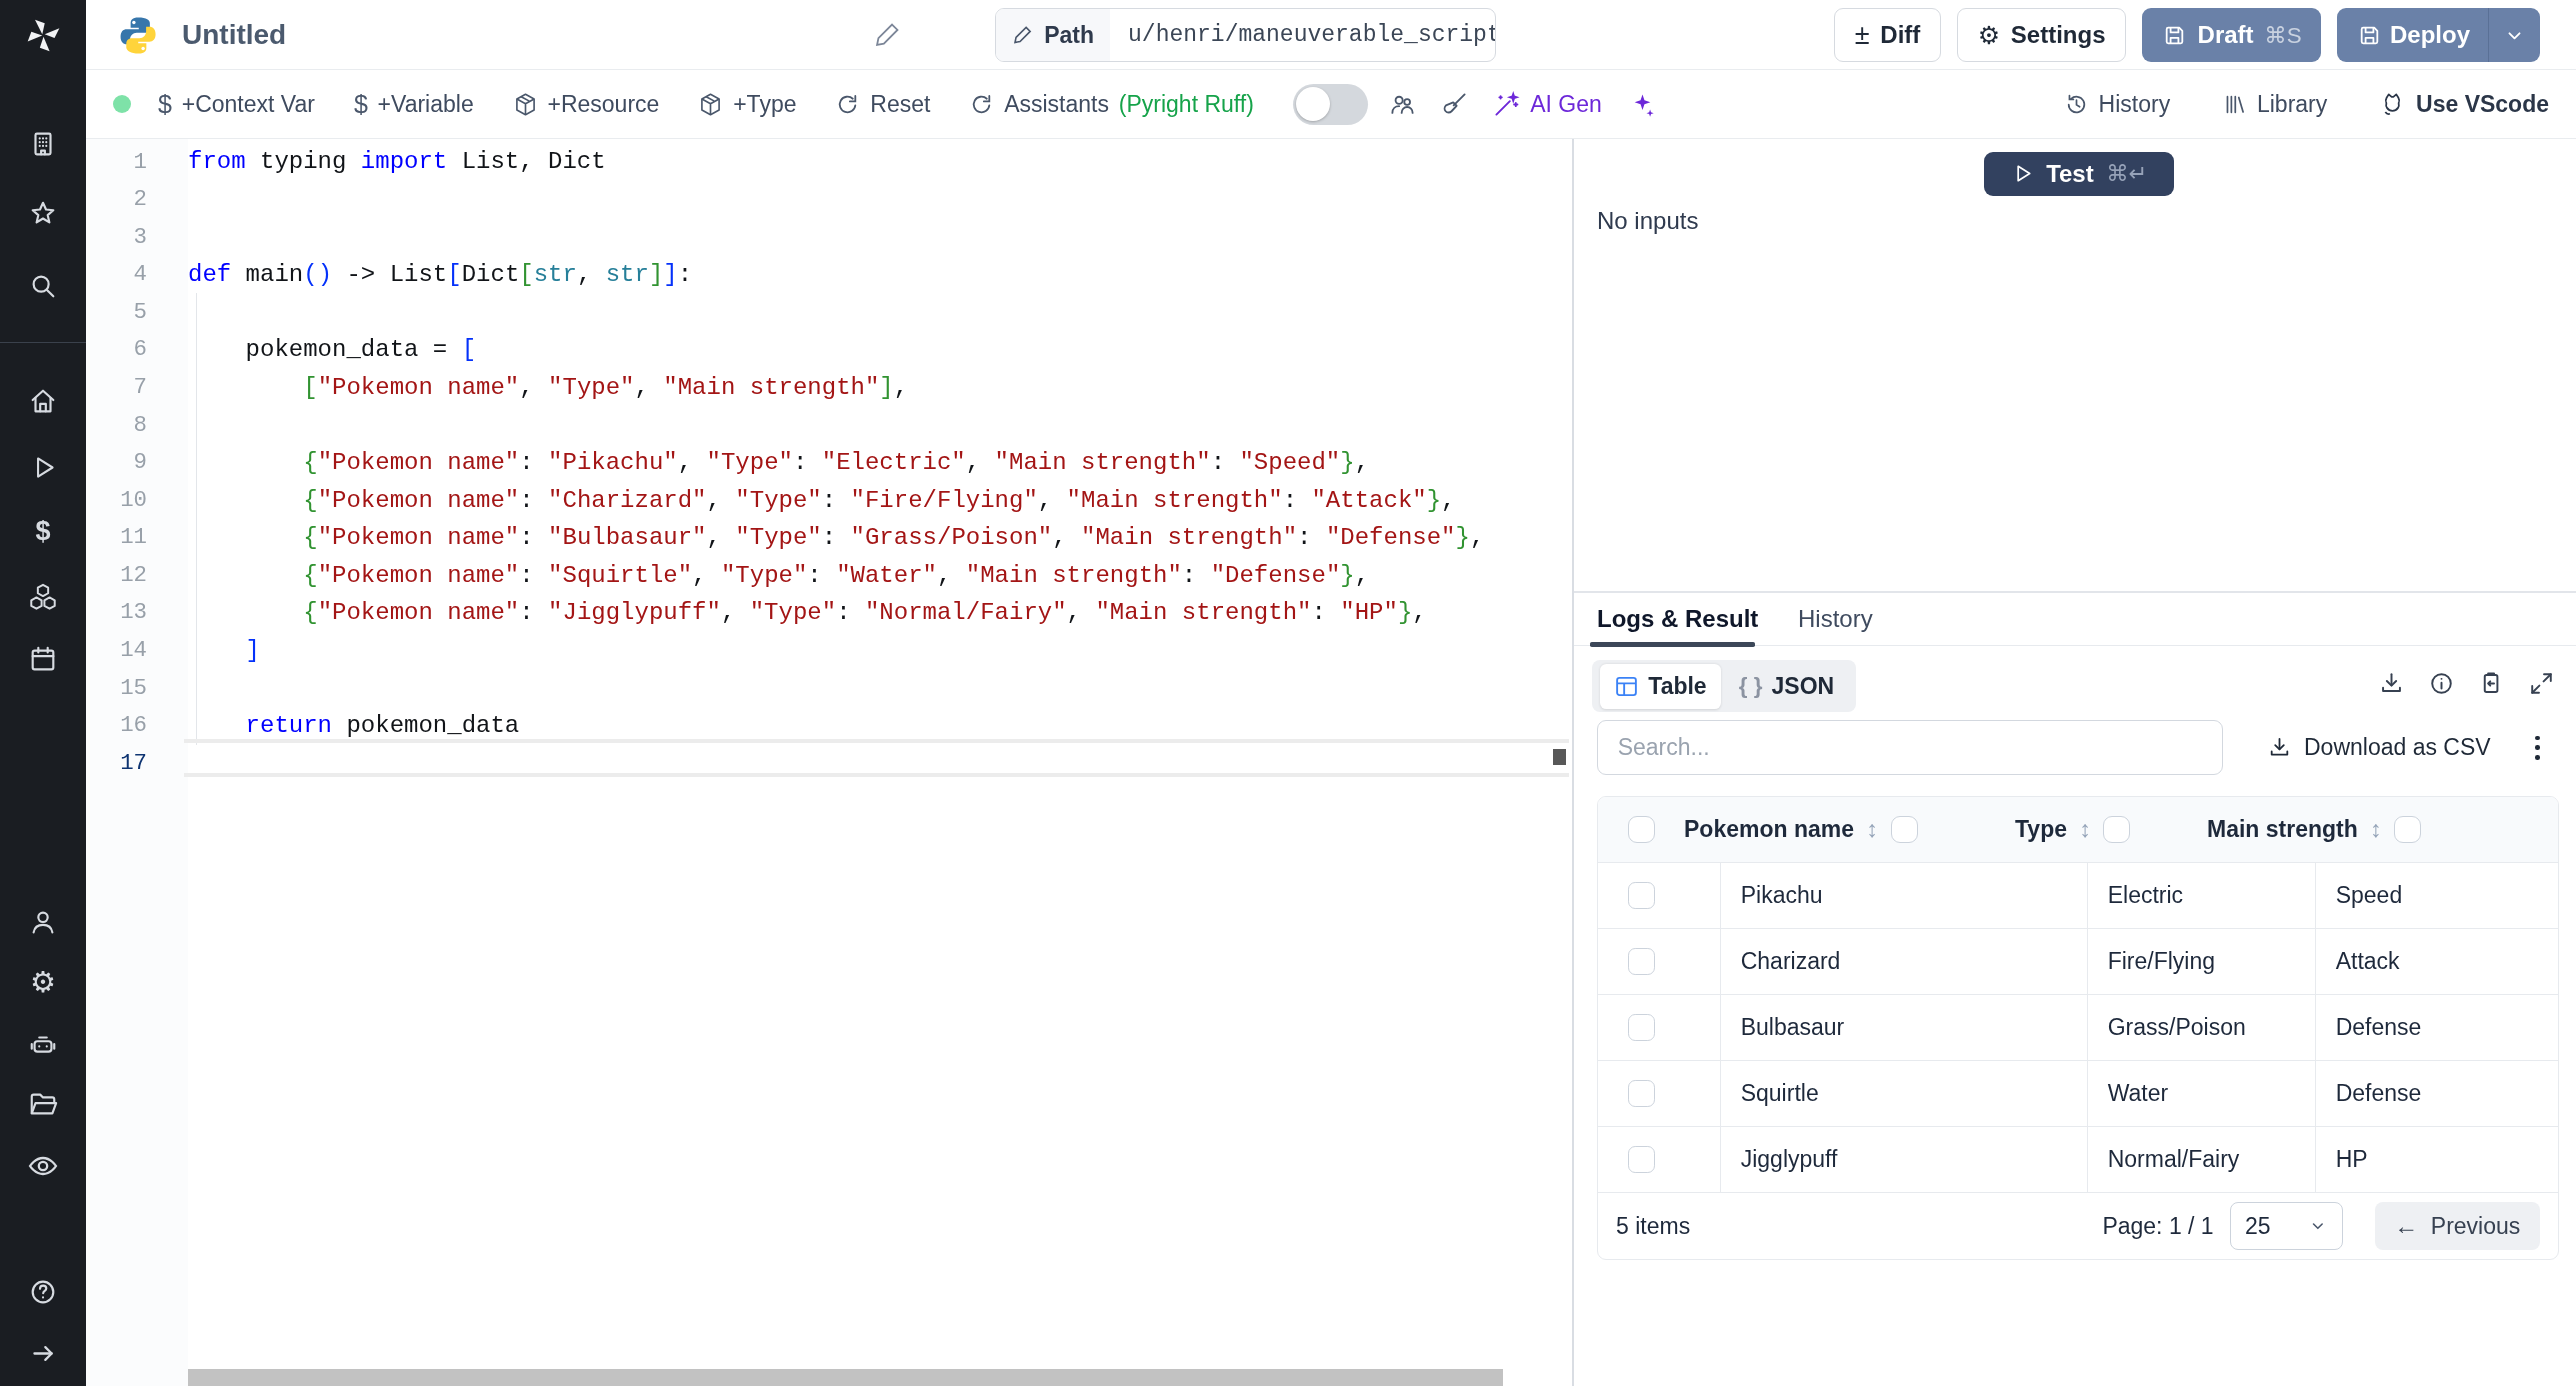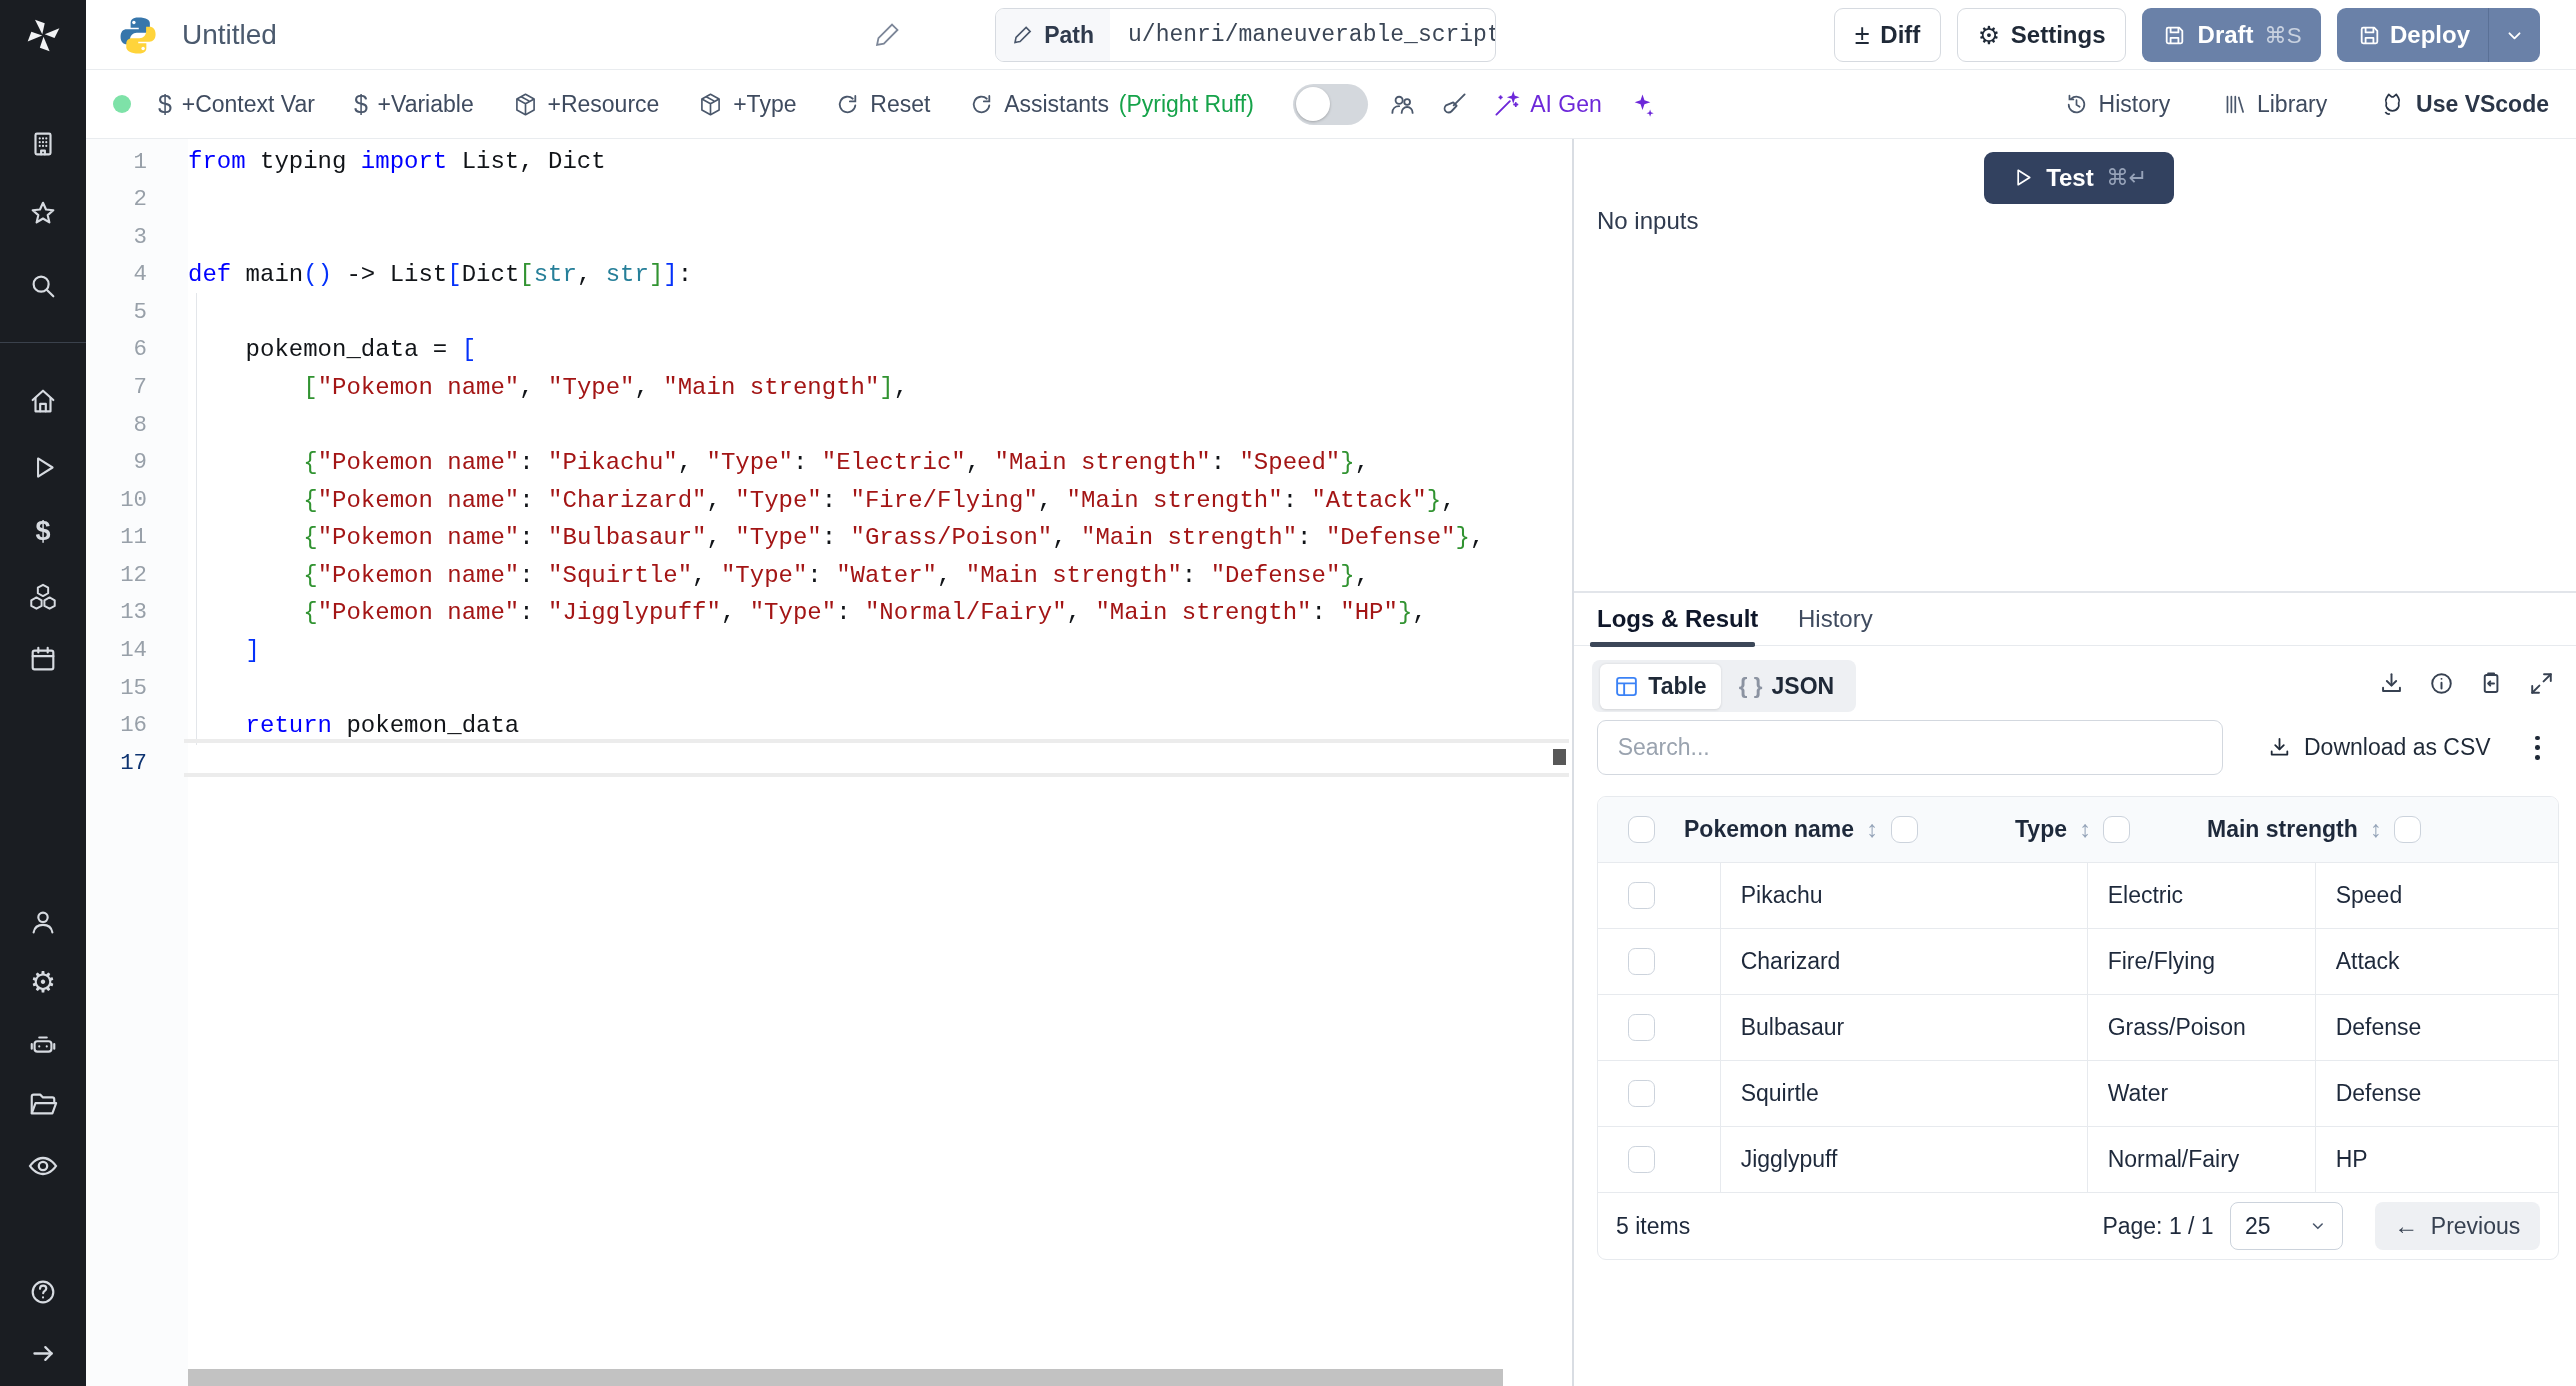--- a/index.html
+++ b/index.html
@@ -8,21 +8,21 @@
 
   
   .rail { position:absolute; left:0; top:0; width:86px; height:1386px; background:#1a1d22; z-index:5; }
   .rail .logo { position:absolute; left:0; top:0; width:86px; height:70px; display:flex; align-items:center; justify-content:center; }
   .rail-item { position:absolute; left:0; width:86px; height:36px; display:flex; align-items:center; justify-content:center; color:#d7dbe1; cursor:pointer; }
   .rail-div { position:absolute; left:0; width:86px; height:0.9px; background:#3a414c; }
 
   
   .topbar { position:absolute; left:86px; top:0; width:2490px; height:70px; background:#fff; border-bottom:0.9px solid #e9ecef; }
   .tb-left { position:absolute; left:32px; top:0; height:70px; display:flex; align-items:center; gap:23px; }
-  .title { font-size:28px; font-weight:400; color:#4b5a6e; }
+  .title { font-size:28px; font-weight:700; color:#4b5a6e; }
   .pencil-solo { position:absolute; left:787px; top:19.7px; color:#7c8698; }
   .pathbox { position:absolute; left:909px; top:8px; height:54px; width:501px; border:1.3px solid #d6dae0; border-radius:9px; display:flex; align-items:center; overflow:hidden; background:#fff; }
   .pathbox .pseg { display:flex; align-items:center; gap:10.7px; padding:0 16px; height:100%; background:#f7f8fa; color:#2f3a4c; font-size:23px; font-weight:700; }
   .pathbox .pval { padding:0 18px; font-family:"Liberation Mono", monospace; font-size:23px; color:#3b4656; }
   .tb-right { position:absolute; right:36px; top:8px; height:54px; display:flex; gap:16px; }
   .btn { display:flex; align-items:center; gap:10.7px; height:54px; padding:0 19.7px; border:1.3px solid #d6dae0; border-radius:9px; background:#fff; font-size:24px; font-weight:700; color:#1f2937; cursor:pointer; }
   .btn.solid { background:#6a81a8; border:none; color:#fff; }
   .kbd { font-weight:400; color:#c9d2e0; font-size:22.4px; }
   .deploy-split { display:flex; height:54px; border-radius:9px; overflow:hidden; background:#6a81a8; }
   .deploy-main { display:flex; align-items:center; gap:8px; padding:0 18px 0 19.7px; color:#fff; font-size:24px; font-weight:700; cursor:pointer; }
@@ -53,21 +53,21 @@
   .code { margin-left:41px; font-family:"Liberation Mono", monospace; font-size:24px; white-space:pre; color:#111418; }
   .kw{color:#0000ff} .st{color:#a31515} .b1{color:#0431fa} .b2{color:#319331} .ty{color:#267f99} .pl{color:#111418}
   .cur-line { position:absolute; left:98px; right:3.6px; height:38px; border-top:4.5px solid #ececec; border-bottom:4.5px solid #ececec; }
   .cursor-mark { position:absolute; right:3.6px; width:12.5px; height:16px; background:#585858; }
   .hscroll { position:absolute; left:102px; bottom:0; width:1315px; height:18px; background:#c2c2c2; cursor:pointer; }
 
   .vdivider { position:absolute; left:1572px; top:139px; width:1.8px; height:1248px; background:#d9dde3; }
 
   
   .rpanel { position:absolute; left:1574px; top:139px; width:1002px; height:1248px; background:#fff; }
-  .test-btn { position:absolute; left:410px; top:12.5px; width:190px; height:52px; background:#32415f; border-radius:9px; display:flex; align-items:center; justify-content:center; gap:12.5px; color:#fff; cursor:pointer; }
+  .test-btn { position:absolute; left:410px; top:12.5px; width:190px; height:44px; background:#32415f; border-radius:9px; display:flex; align-items:center; justify-content:center; gap:12.5px; color:#fff; cursor:pointer; }
   .test-btn .lbl { font-size:24px; font-weight:700; }
   .test-btn .kbd2 { color:#96a2b8; font-size:22.4px; }
   .no-inputs { position:absolute; left:23px; top:68px; font-size:24px; color:#2f3a4e; }
 
   .splitter { position:absolute; left:0; top:452px; width:100%; height:1.8px; background:#e2e5ea; }
   .tabs { position:absolute; left:0; top:453px; width:100%; height:54px; border-bottom:0.9px solid #e7eaee; }
   .tab { position:absolute; top:0; height:54px; display:flex; align-items:center; font-size:24px; cursor:pointer; }
   .tab.active { font-weight:700; color:#0f172a; }
   .tab.idle { color:#3f4b5f; }
   .tab-underline { position:absolute; left:16px; top:503px; width:165px; height:4.5px; background:#3c4758; border-radius:1.8px; }

